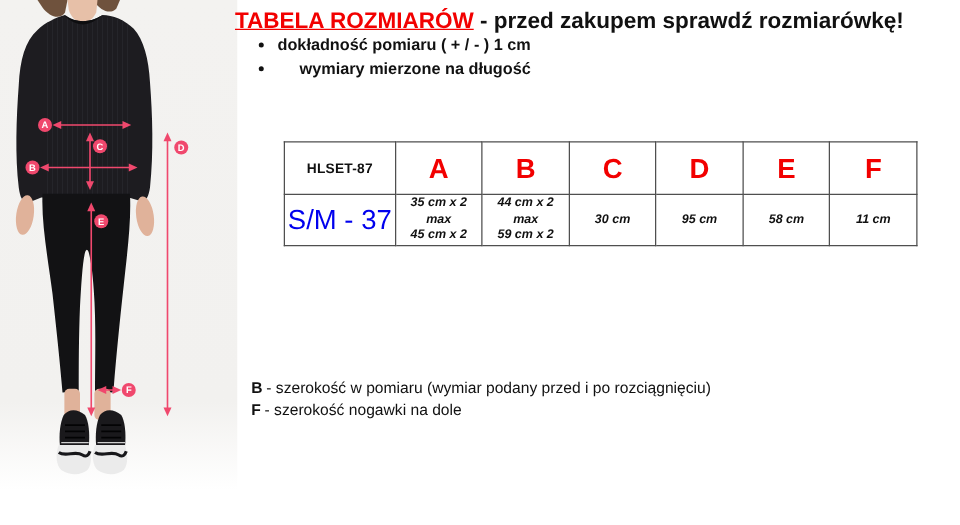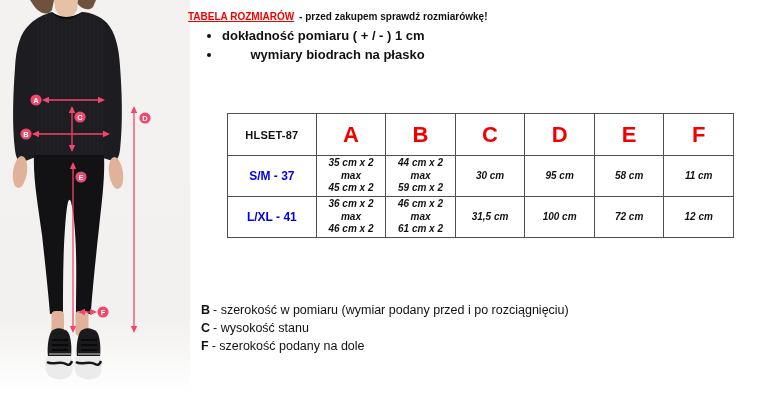--- a/index.html
+++ b/index.html
@@ -5,41 +5,41 @@
   html,body{margin:0;padding:0;background:#ffffff;}
   .page{
     position:relative;width:768px;height:420px;overflow:hidden;background:#ffffff;
     font-family:"Liberation Sans",sans-serif;color:#111;
   }
 
   
   .figure-wrap{position:absolute;left:0;top:0;width:190px;height:395px;}
 
   
-  .heading{position:absolute;left:188px;top:8px;width:575px;font-size:10px;font-weight:bold;line-height:17px;}
+  .heading{position:absolute;left:188px;top:8px;width:575px;font-size:18px;font-weight:bold;line-height:17px;}
   .heading .title{color:#f20000;text-decoration:underline;}
   .heading .subtitle{color:#111;margin-left:5px;}
   .bullets{position:absolute;left:206px;top:26px;margin:0;padding:0 0 0 16px;}
   .bullets li{font-size:13px;font-weight:bold;line-height:19px;color:#111;text-align:right;}
 
   
   table.size-table{
     position:absolute;left:227px;top:113px;width:507px;
     border-collapse:collapse;table-layout:fixed;padding-left:48px;
   }
   table.size-table th,table.size-table td{
     border:1px solid #4f4f4f;text-align:center;vertical-align:middle;padding:0;
   }
   .col-code{width:88px;}
   .col-dim{width:69px;}
   tr.hdr{height:42px;}
   tr.data{height:41px;}
   th.product-code{font-size:11px;font-weight:bold;color:#111;letter-spacing:.2px;}
   th.dim-letter{font-size:22px;font-weight:bold;color:#f20000;}
-  th.size-label{font-size:12px;font-weight:bold;color:#0000ee;}
+  th.size-label{font-size:22px;font-weight:normal;color:#0000ee;}
   td.val{font-size:10px;font-weight:bold;line-height:12.5px;color:#111;white-space:pre-line;font-style:italic;}
 
   
   .legend{position:absolute;left:201px;top:301px;}
   .legend-row{font-size:12.5px;line-height:18px;color:#111;}
   .legend-letter{font-weight:bold;}
   .legend-text{margin-left:3px;font-weight:normal;}
 </style>
 </head>
 <body>
@@ -134,21 +134,21 @@
         <text x="103" y="314.7" fill="#ffffff">F</text>
       </g>
     </svg>
   </div>
 
   <div class="heading">
     <span class="title">TABELA ROZMIARÓW</span><span class="subtitle">- przed zakupem sprawdź rozmiarówkę!</span>
   </div>
   <ul class="bullets">
     <li>dokładność pomiaru ( + / - ) 1 cm</li>
-    <li>wymiary biodrach na płasko</li>
+    <li>wymiary mierzone na długość</li>
   </ul>
 
   <table class="size-table">
     <colgroup>
       <col class="col-code">
         <col class="col-dim">
         <col class="col-dim">
         <col class="col-dim">
       <col class="col-dim">
         <col class="col-dim">
@@ -170,41 +170,25 @@
 max
 45 cm x 2</td>
         <td class="val">44 cm x 2
 max
 59 cm x 2</td>
         <td class="val">30 cm</td>
         <td class="val">95 cm</td>
         <td class="val">58 cm</td>
         <td class="val">11 cm</td>
       </tr>
-      <tr class="data">
-        <th class="size-label">L/XL - 41</th>
-        <td class="val">36 cm x 2
-max
-46 cm x 2</td>
-        <td class="val">46 cm x 2
-max
-61 cm x 2</td>
-        <td class="val">31,5 cm</td>
-        <td class="val">100 cm</td>
-        <td class="val">72 cm</td>
-        <td class="val">12 cm</td>
-      </tr>
     </tbody>
   </table>
 
   <div class="legend">
     <div class="legend-row">
       <span class="legend-letter">B</span><span class="legend-text">- szerokość w pomiaru (wymiar podany przed i po rozciągnięciu)</span>
     </div>
     <div class="legend-row">
-      <span class="legend-letter">C</span><span class="legend-text">- wysokość stanu</span>
-    </div>
-    <div class="legend-row">
-      <span class="legend-letter">F</span><span class="legend-text">- szerokość podany na dole</span>
+      <span class="legend-letter">F</span><span class="legend-text">- szerokość nogawki na dole</span>
     </div>
   </div>
 
 </div>
 
 </body></html>

